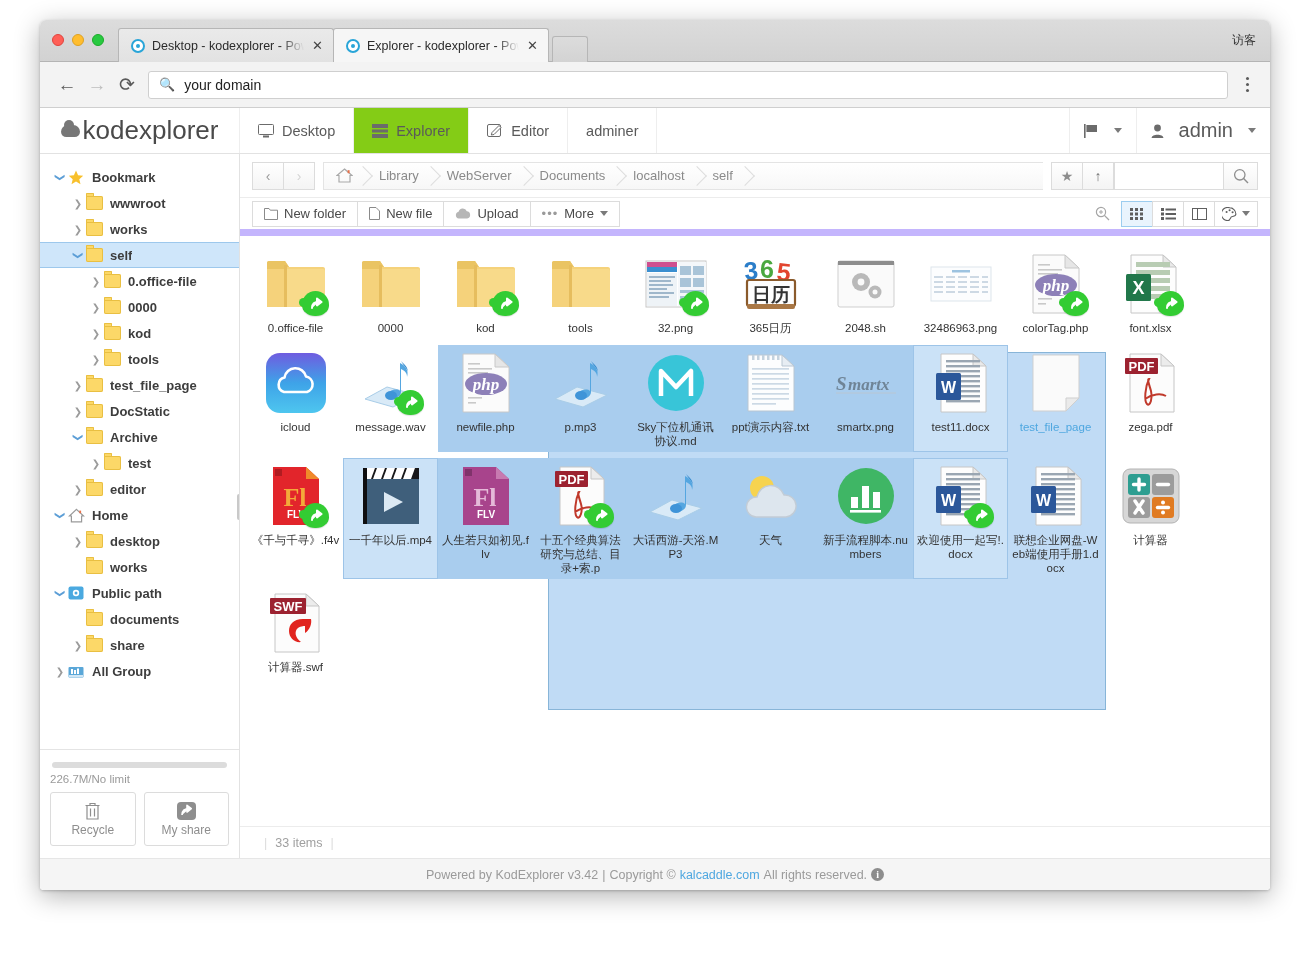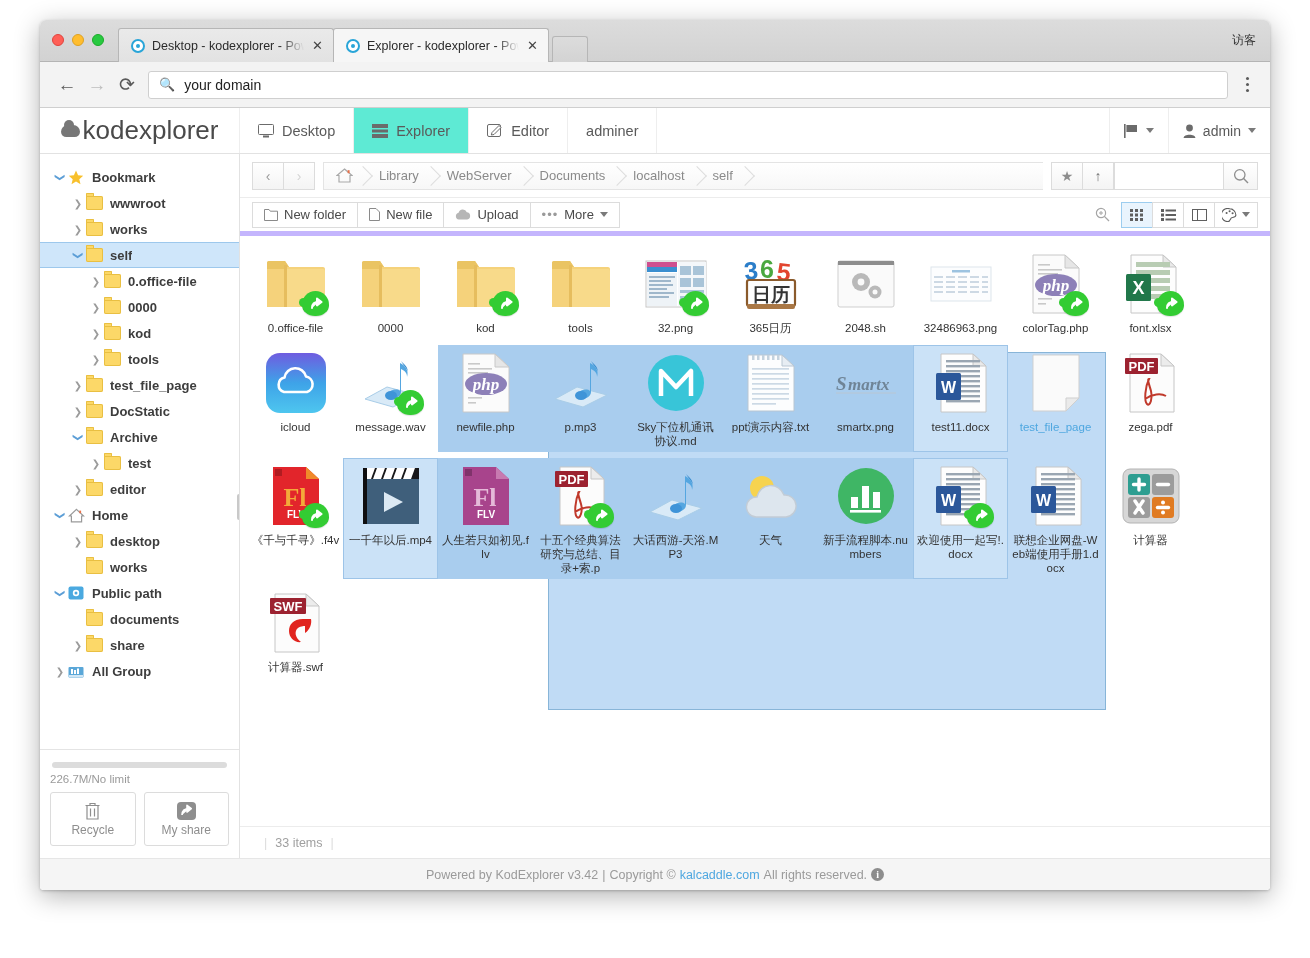--- a/index.html
+++ b/index.html
@@ -110,26 +110,26 @@
     width:19px; height:12px; background:#777; border-radius:9px 9px 7px 7px;
     position:relative; margin-right:3px;
   }
   .brand .cloud::before{ content:""; position:absolute; left:3px; top:-5px; width:10px;height:10px;border-radius:50%;background:#777;}
   .navtabs { display:flex; align-items:stretch; }
   .ntab {
     display:flex; align-items:center; gap:8px;
     padding:0 18px; font-size:14.5px; color:#5a5a5a;
     border-right:1px solid #eee;
   }
-  .ntab.active { background:#5eead4; }
+  .ntab.active { background:#84cc16; }
   .ntab svg { display:block; }
   .hdr-right { margin-left:auto; display:flex; align-items:stretch; }
   .hdr-item {
-    display:flex; align-items:center; gap:7px; padding:0 14px;
-    font-size:14px; color:#5a5a5a; border-left:1px solid #eee;
+    display:flex; align-items:center; gap:15px; padding:0 14px;
+    font-size:20px; color:#5a5a5a; border-left:1px solid #eee;
   }
   .caret { width:0;height:0;border-left:4px solid transparent;border-right:4px solid transparent;border-top:5px solid #7a7a7a; }
 
   .body { display:flex; height:calc(782px - 46px - 32px); }
 
   
   .side { width:200px; border-right:1px solid #e2e2e2; position:relative; display:flex; flex-direction:column; }
   .tree { flex:1; padding-top:10px; overflow:hidden; position:relative; }
   .tnode { display:flex; align-items:center; height:26px; font-size:13px; color:#3d3d3d; padding-right:6px; }
   .tnode.sel { background:#cfe6fa; border-top:1px solid #9dc8ec; border-bottom:1px solid #9dc8ec; }
@@ -176,21 +176,21 @@
   .crumb::after{
     content:""; position:absolute; right:-7px; top:50%; width:13px; height:13px;
     border-top:1px solid #dddddd; border-right:1px solid #dddddd;
     transform:translateY(-50%) rotate(45deg); background:transparent; z-index:1;
   }
   .crumb.home { padding:0 10px 0 12px; }
   .searchbox { width:110px; height:28px; border:1px solid #dcdcdc; background:#fff; margin-left:auto; }
   .searchbtn { width:34px; height:28px; border:1px solid #dcdcdc; border-left:none; background:linear-gradient(#fff,#f4f4f4);
                display:flex; align-items:center; justify-content:center; color:#8e8e8e; }
 
-  .toolbar { height:38px; display:flex; align-items:center; padding:0 12px; border-bottom:5px solid #c4b5fd; background:#fff; }
+  .toolbar { height:38px; display:flex; align-items:center; padding:0 12px; border-bottom:7px solid #c4b5fd; background:#fff; }
   .tbtn {
     height:26px; padding:0 11px; border:1px solid #dcdcdc; background:#fff;
     display:flex; align-items:center; gap:6px; font-size:13px; color:#4a4a4a;
   }
   .tbtn+.tbtn { margin-left:-1px; }
   .viewbtns { margin-left:auto; display:flex; align-items:center; gap:0; }
   .vmag { width:26px; display:flex; align-items:center; justify-content:center; color:#9e9e9e; font-size:13px; margin-right:6px; }
   .vbtn { width:32px; height:26px; border:1px solid #dcdcdc; background:#fff;
           display:flex; align-items:center; justify-content:center; color:#6f6f6f; }
   .vbtn+.vbtn{ margin-left:-1px; }

